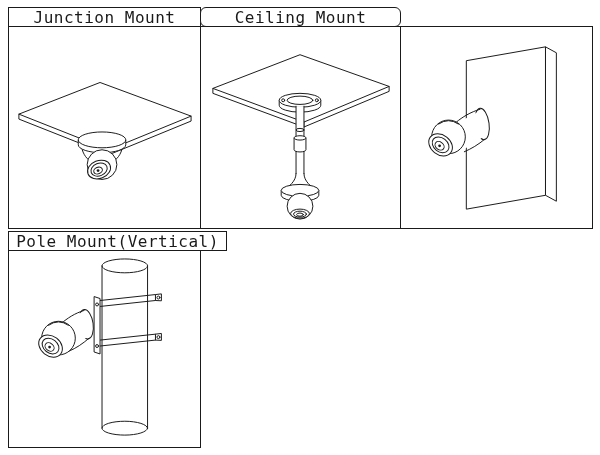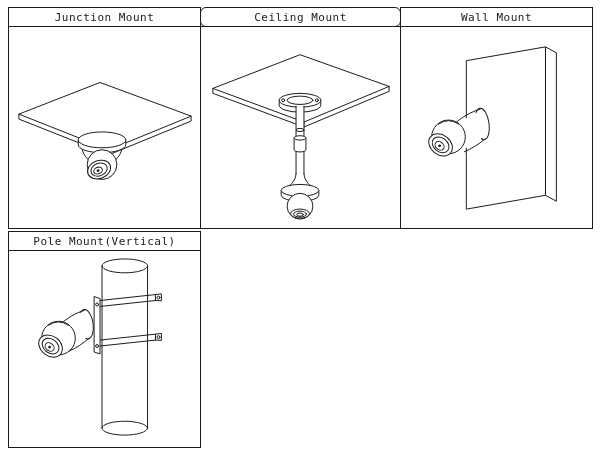--- a/index.html
+++ b/index.html
@@ -14,40 +14,39 @@
   .cell {
     position: absolute;
     box-sizing: border-box;
     border: 1px solid #1a1a1a;
     background: #ffffff;
   }
   .title-cell {
     display: flex;
     align-items: center;
     justify-content: center;
-    font-size: 11px;
+    font-size: 16px;
     color: #1a1a1a;
     letter-spacing: 0.5px;
     white-space: nowrap;
     overflow: hidden;
   }
   .drawing-cell svg { display: block; width: 100%; height: 100%; }
   .ln { stroke: #1a1a1a; fill: none; stroke-width: 1; stroke-linecap: round; stroke-linejoin: round; }
   .w  { stroke: #1a1a1a; fill: #ffffff; stroke-width: 1; stroke-linejoin: round; }
   .wt { stroke: none; fill: #ffffff; }
   .dot { stroke: none; fill: #1a1a1a; }
 </style>
 </head>
 <body>
 
 <div id="canvas">
 
   <div class="cell title-cell" style="left:8px; top:7px; width:193px; height:20px;">Junction Mount</div>
   <div class="cell title-cell" style="left:200px; top:7px; width:201px; height:20px;border-radius:6px;">Ceiling Mount</div>
-  <div class="cell title-cell" style="left:400px; top:7px; width:193px; height:20px;">Wall Mount</div>
 
   <div class="cell drawing-cell" style="left:8px; top:26px; width:193px; height:203px;">
     <svg viewBox="0 0 193 203">
       <g>
         <polygon class="w" points="10,88 92,56 184,90 101,124"></polygon>
         <path class="ln" d="M10,88 L10,93 L101,129 L184,95 L184,90"></path>
         <path class="ln" d="M101,124 L101,129"></path>
       </g>
       <g>
         <path class="w" d="M70,114 L70,119 A24 8 0 0 0 118,119 L118,114"></path>
@@ -111,21 +110,21 @@
         <circle class="w" cx="48" cy="111" r="17"></circle>
         <path class="ln" d="M38,98 Q48,91 58,98"></path>
         <ellipse class="w" cx="40" cy="119" rx="13" ry="10" transform="rotate(38 40 119)"></ellipse>
         <ellipse class="ln" cx="40" cy="119" rx="9.3" ry="7" transform="rotate(38 40 119)"></ellipse>
         <ellipse class="ln" cx="39" cy="120" rx="5" ry="3.8" transform="rotate(38 39 120)"></ellipse>
         <circle class="dot" cx="39" cy="120" r="1.4"></circle>
       </g>
     </svg>
   </div>
 
-  <div class="cell title-cell" style="left:8px; top:231px; width:193px; height:20px;">Pole Mount(Vertical)</div>
+  <div class="cell title-cell" style="left:8px; top:231px; width:219px; height:20px;">Pole Mount(Vertical)</div>
 
   <div class="cell drawing-cell" style="left:8px; top:250px; width:193px; height:198px;">
     <svg viewBox="0 0 193 198">
       <g>
         <ellipse class="w" cx="117" cy="15" rx="23" ry="7"></ellipse>
         <path class="ln" d="M94,15 L94,179 M140,15 L140,179"></path>
         <ellipse class="ln" cx="117" cy="179" rx="23" ry="7"></ellipse>
       </g>
       <g>
         <path class="ln" d="M92,50 L148,44 M92,56 L148,50"></path>

